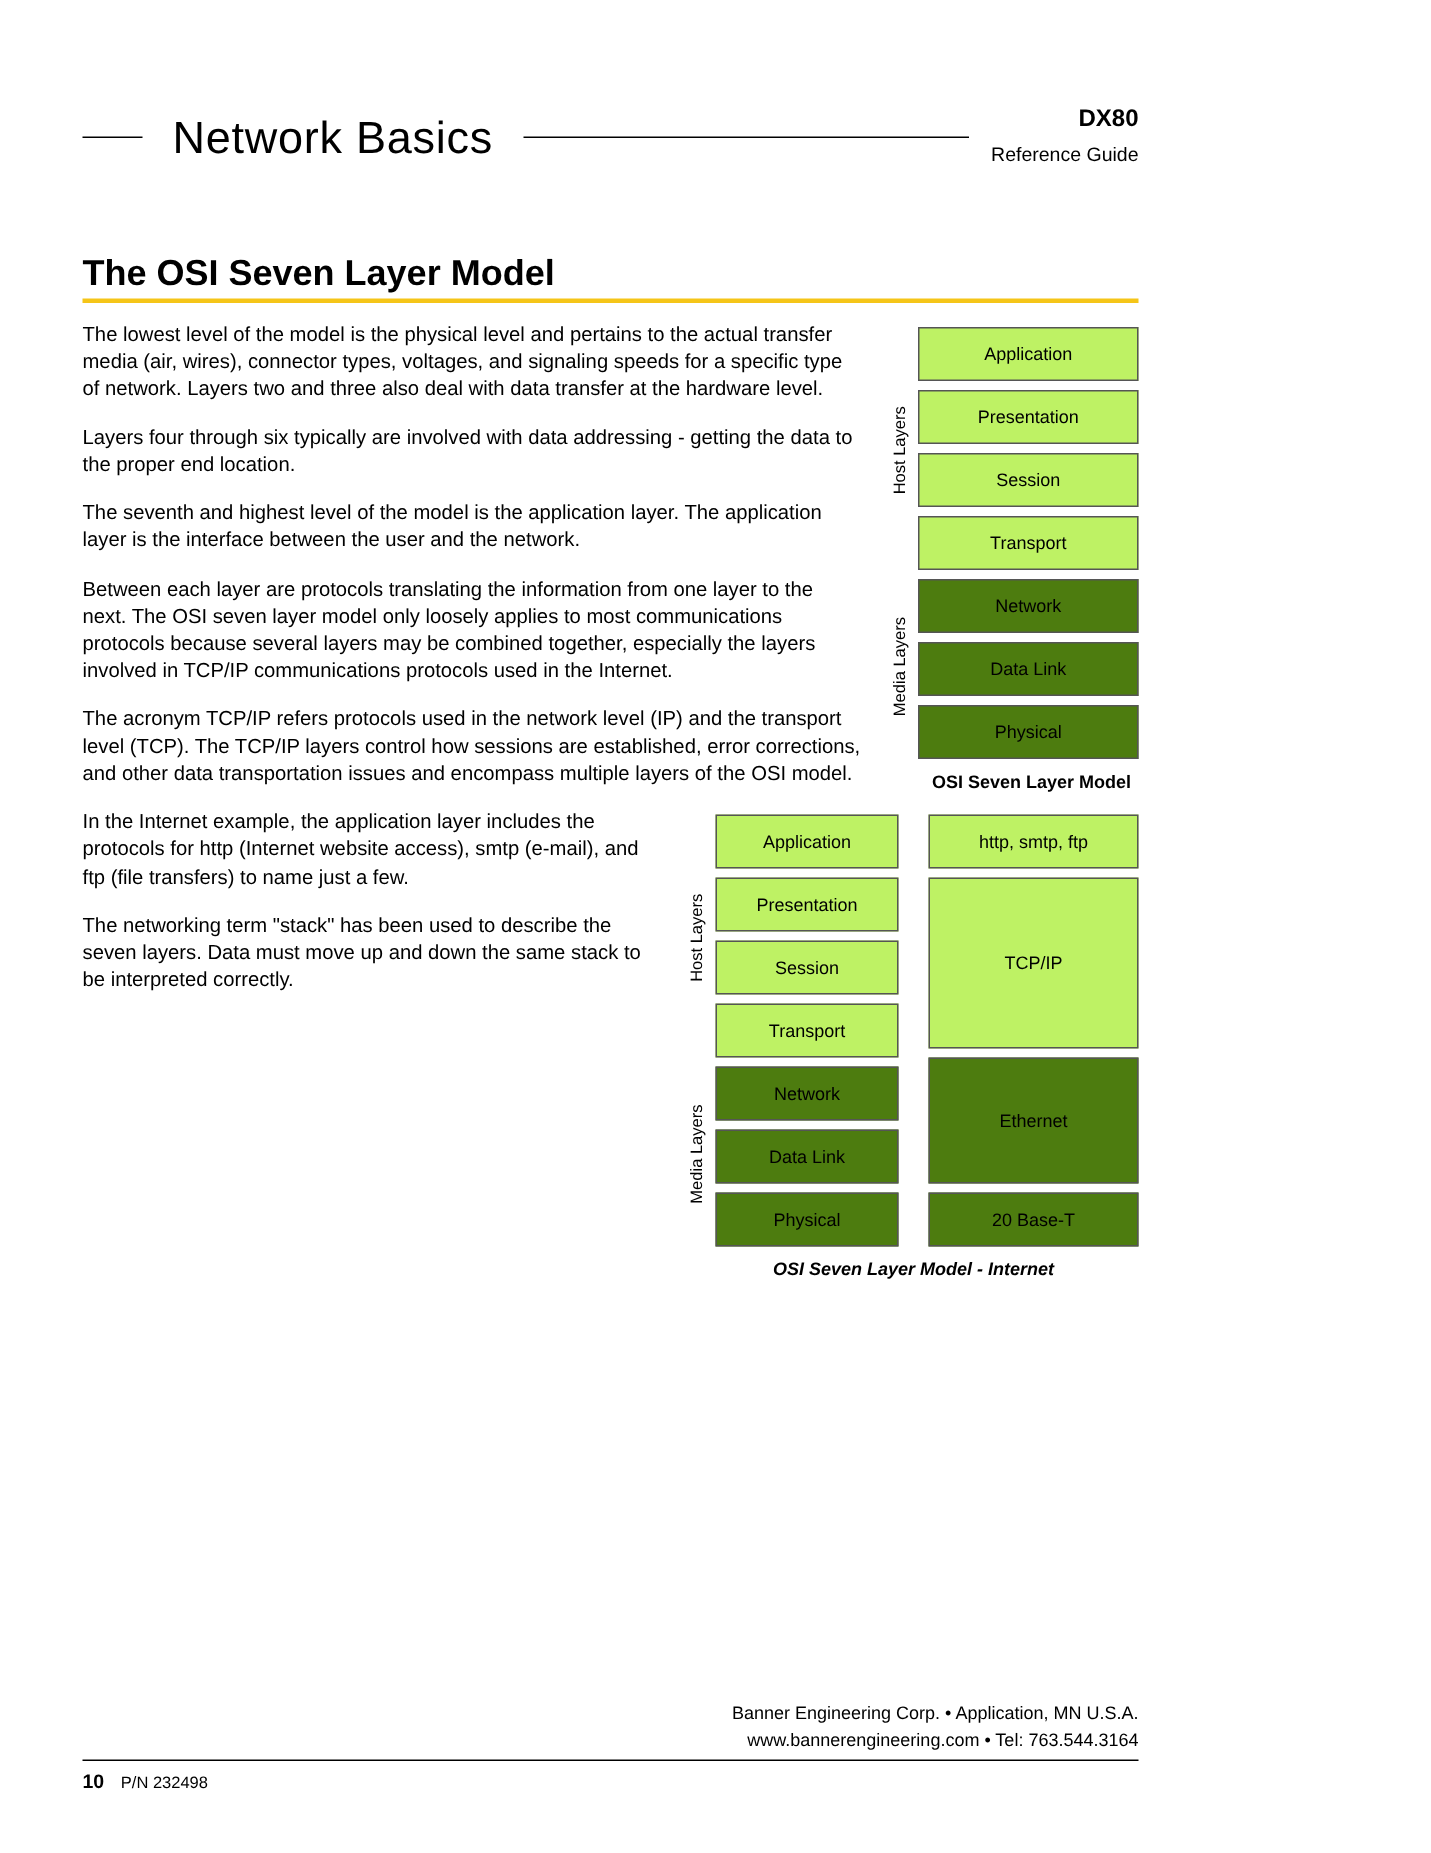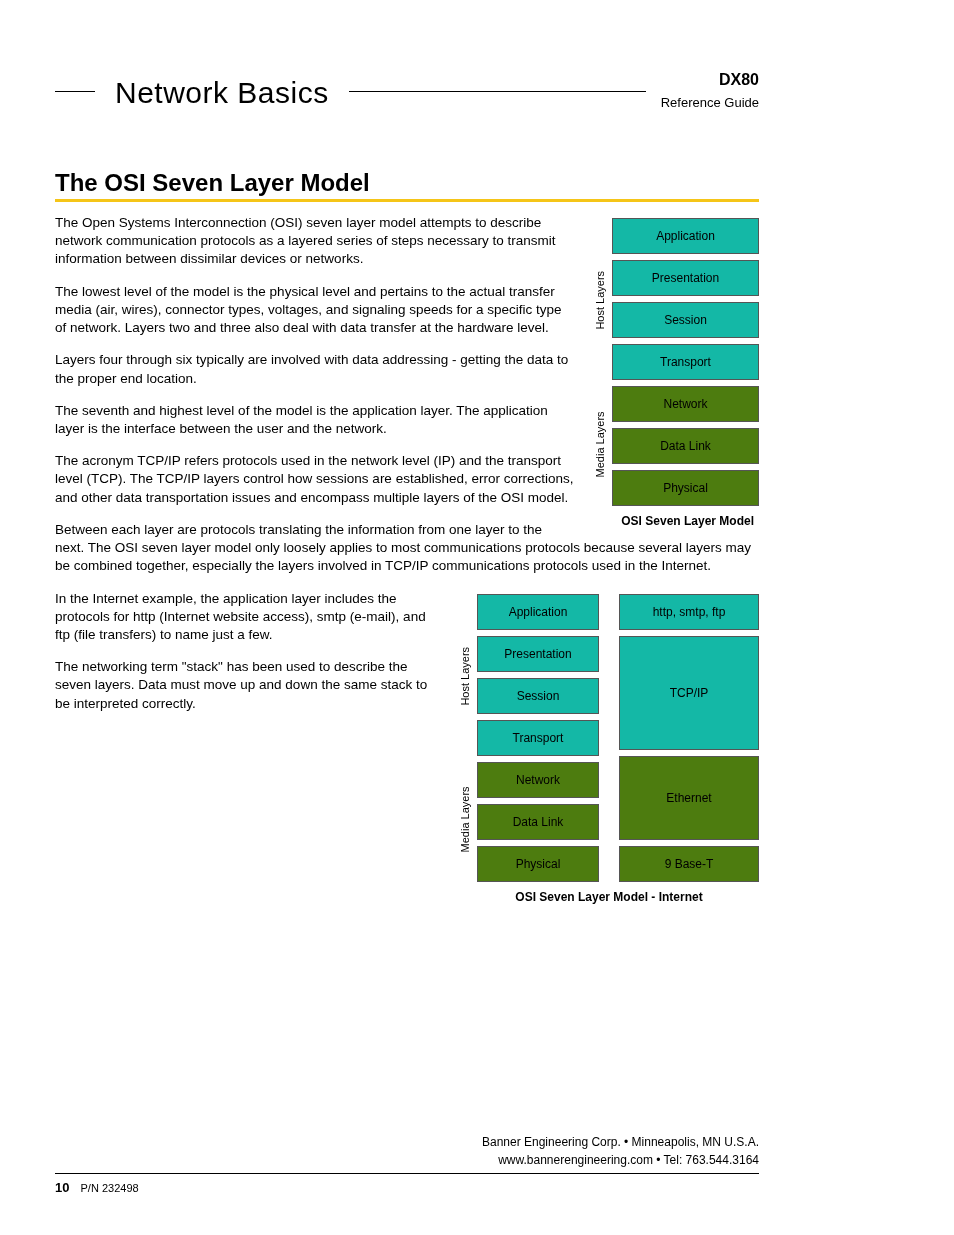--- a/index.html
+++ b/index.html
@@ -15,25 +15,25 @@
   .section-title { font-family: "Arial Narrow", Arial, sans-serif; font-stretch: condensed; font-size: 24px; font-weight: 700; margin-top: 59px; border-bottom: 3px solid #f5c518; padding-bottom: 2px; }
   .body { margin-top: 12px; }
   .body p { font-size: 13.5px; line-height: 1.35; margin-bottom: 14px; }
   .float-right-1 { float: right; width: 165px; margin-left: 20px; margin-top: 4px; }
   .float-right-2 { float: right; width: 300px; margin-left: 20px; margin-top: 4px; clear: right; }
   .osi-col { display: flex; }
   .side-labels { display: flex; flex-direction: column; justify-content: space-around; width: 18px; }
   .side-label { writing-mode: vertical-rl; transform: rotate(180deg); font-size: 11px; text-align: center; }
   .boxes { flex: 1; display: flex; flex-direction: column; gap: 6px; }
   .box { border: 1px solid #555; text-align: center; font-size: 12px; padding: 10px 4px; }
-  .purple { background: #14b8a6; }
+  .purple { background: #bef264; }
   .green { background: #4d7c0f; }
   .caption { font-size: 12px; font-weight: 700; margin-top: 8px; }
   .caption-1 { text-align: right; margin-right: 5px; }
-  .caption-2 { text-align: center; }
+  .caption-2 { text-align: center; font-style: italic; }
   .two-col { display: flex; gap: 20px; }
   .two-col .col { flex: 1; display: flex; flex-direction: column; gap: 6px; }
   .col .box.tall2 { flex: 2.2; display: flex; align-items: center; justify-content: center; }
   .col .box.tall3 { flex: 3.3; display: flex; align-items: center; justify-content: center; }
   .footer { position: absolute; bottom: 40px; left: 55px; right: 55px; }
   .footer-right { text-align: right; font-size: 12px; line-height: 1.45; margin-bottom: 4px; }
   .footer-rule { border-top: 1px solid #000; margin-bottom: 6px; }
   .footer-left { font-size: 11px; }
   .footer-left .pn { font-weight: 700; font-size: 13px; margin-right: 8px; }
 </style>
@@ -68,26 +68,25 @@
           <div class="box purple">Session</div>
           <div class="box purple">Transport</div>
           <div class="box green">Network</div>
           <div class="box green">Data Link</div>
           <div class="box green">Physical</div>
         </div>
       </div>
       <div class="caption caption-1">OSI Seven Layer Model</div>
     </div>
 
-    <p>The Open Systems Interconnection (OSI) seven layer model attempts to describe network communication protocols as a layered series of steps necessary to transmit information between dissimilar devices or networks.</p>
     <p>The lowest level of the model is the physical level and pertains to the actual transfer media (air, wires), connector types, voltages, and signaling speeds for a specific type of network. Layers two and three also deal with data transfer at the hardware level.</p>
     <p>Layers four through six typically are involved with data addressing - getting the data to the proper end location.</p>
     <p>The seventh and highest level of the model is the application layer. The application layer is the interface between the user and the network.</p>
+    <p>Between each layer are protocols translating the information from one layer to the next. The OSI seven layer model only loosely applies to most communications protocols because several layers may be combined together, especially the layers involved in TCP/IP communications protocols used in the Internet.</p>
     <p>The acronym TCP/IP refers protocols used in the network level (IP) and the transport level (TCP). The TCP/IP layers control how sessions are established, error corrections, and other data transportation issues and encompass multiple layers of the OSI model.</p>
-    <p>Between each layer are protocols translating the information from one layer to the next. The OSI seven layer model only loosely applies to most communications protocols because several layers may be combined together, especially the layers involved in TCP/IP communications protocols used in the Internet.</p>
 
     <div class="float-right-2">
       <div class="two-col">
         <div style="display:flex; flex:1;">
           <div class="side-labels">
             <div class="side-label" style="flex:4">Host Layers</div>
             <div class="side-label" style="flex:3">Media Layers</div>
           </div>
           <div class="col">
             <div class="box purple">Application</div>
@@ -96,34 +95,34 @@
             <div class="box purple">Transport</div>
             <div class="box green">Network</div>
             <div class="box green">Data Link</div>
             <div class="box green">Physical</div>
           </div>
         </div>
         <div class="col">
           <div class="box purple">http, smtp, ftp</div>
           <div class="box purple tall3">TCP/IP</div>
           <div class="box green tall2">Ethernet</div>
-          <div class="box green">9 Base-T</div>
+          <div class="box green">20 Base-T</div>
         </div>
       </div>
       <div class="caption caption-2">OSI Seven Layer Model - Internet</div>
     </div>
 
     <p>In the Internet example, the application layer includes the protocols for http (Internet website access), smtp (e-mail), and ftp (file transfers) to name just a few.</p>
     <p>The networking term "stack" has been used to describe the seven layers. Data must move up and down the same stack to be interpreted correctly.</p>
 
   </div>
 
   <div class="footer">
     <div class="footer-right">
-      <div>Banner Engineering Corp.  •  Minneapolis, MN U.S.A.</div>
+      <div>Banner Engineering Corp.  •  Application, MN U.S.A.</div>
       <div>www.bannerengineering.com  •  Tel: 763.544.3164</div>
     </div>
     <div class="footer-rule"></div>
     <div class="footer-left">
       <span class="pn">10</span>
       <span>P/N 232498</span>
     </div>
   </div>
 
 </div>

